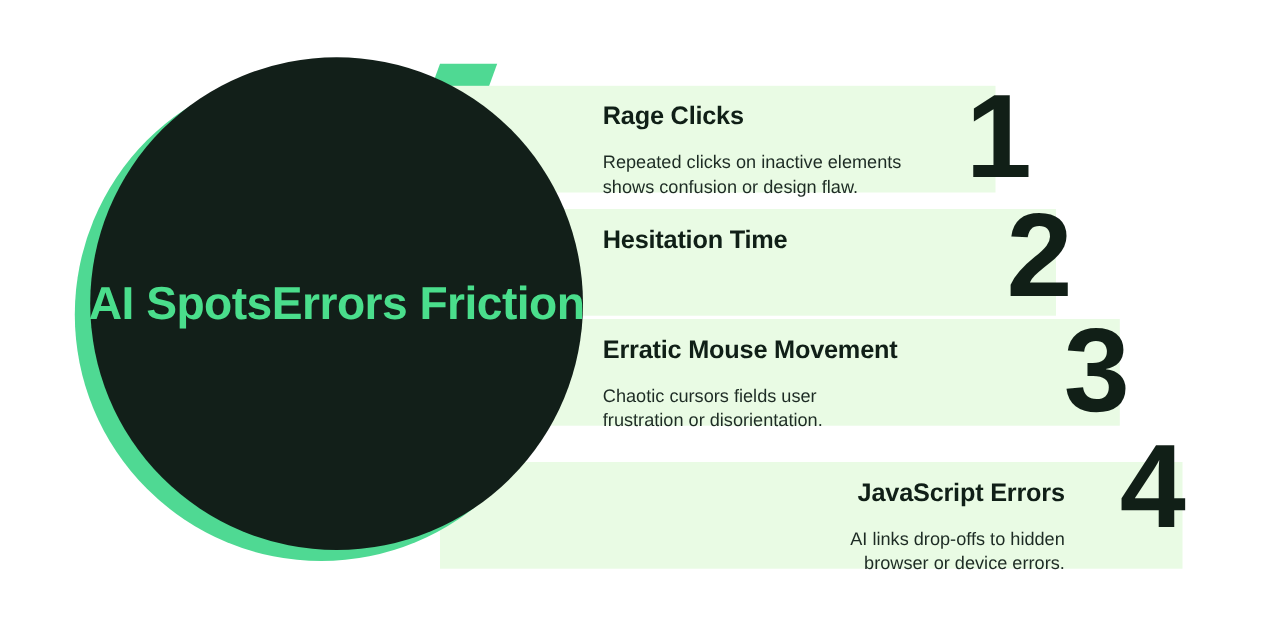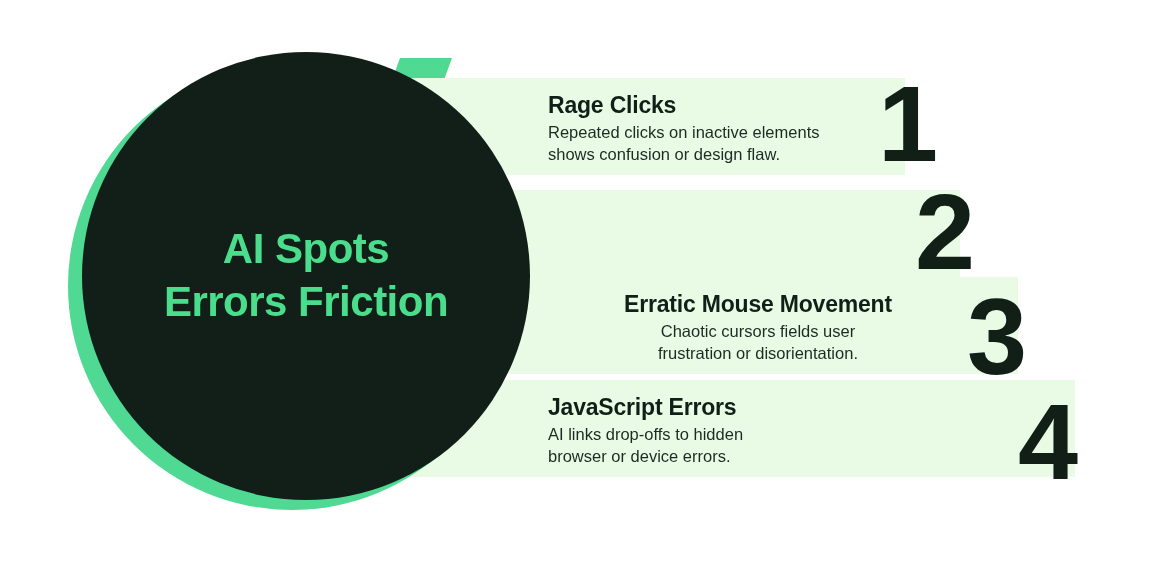--- a/index.html
+++ b/index.html
@@ -32,22 +32,22 @@
   }
 
   .row {
     position: absolute;
     left: 400px;
     height: 97px;
     background: #e9fbe4;
   }
   .row-1 { top: 78px;  width: 505px; }
   .row-2 { top: 190px; width: 560px; }
-  .row-3 { top: 277px; width: 618px; text-align: center; }
-  .row-4 { top: 380px; width: 675px; }
+  .row-3 { top: 290px; width: 618px; }
+  .row-4 { top: 420px; width: 675px; text-align: right; }
 
   
   .tab {
     position: absolute;
     left: 400px;
     width: 52px;
     height: 30px;
     background: #4fd993;
     transform: skewX(-20deg);
     transform-origin: left top;
@@ -65,21 +65,21 @@
   }
   .row-title {
     font-size: 23px;
     font-weight: bold;
     color: #101f17;
     letter-spacing: -0.2px;
     line-height: 1.15;
     white-space: nowrap;
   }
   .row-desc {
-    margin-top: 4px;
+    margin-top: 20px;
     font-size: 16.5px;
     font-weight: normal;
     color: #1d2b24;
     line-height: 1.28;
     white-space: pre-line;
   }
 
   .row-num {
     position: absolute;
     font-size: 108px;
@@ -112,21 +112,21 @@
     border-radius: 50%;
     background: #121f19;
   }
   .circle-label {
     position: absolute;
     left: 82px;
     top: 52px;
     width: 448px;
     height: 448px;
     display: flex;
-    flex-direction: column;
+    flex-direction: row;
     align-items: center;
     justify-content: center;
     text-align: center;
   }
   .circle-line {
     font-size: 42px;
     font-weight: bold;
     color: #4ade8c;
     line-height: 1.26;
     letter-spacing: -0.5px;
@@ -148,20 +148,21 @@
     <div class="row row-1">
       <div class="row-text">
         <div class="row-title">Rage Clicks</div>
         <div class="row-desc">Repeated clicks on inactive elements
 shows confusion or design flaw.</div>
       </div>
     </div>
 
     <div class="row row-2">
       <div class="row-text">
+        <div class="row-title">Hesitation Time</div>
       </div>
     </div>
 
     <div class="row row-3">
       <div class="row-text">
         <div class="row-title">Erratic Mouse Movement</div>
         <div class="row-desc">Chaotic cursors fields user
 frustration or disorientation.</div>
       </div>
     </div>

